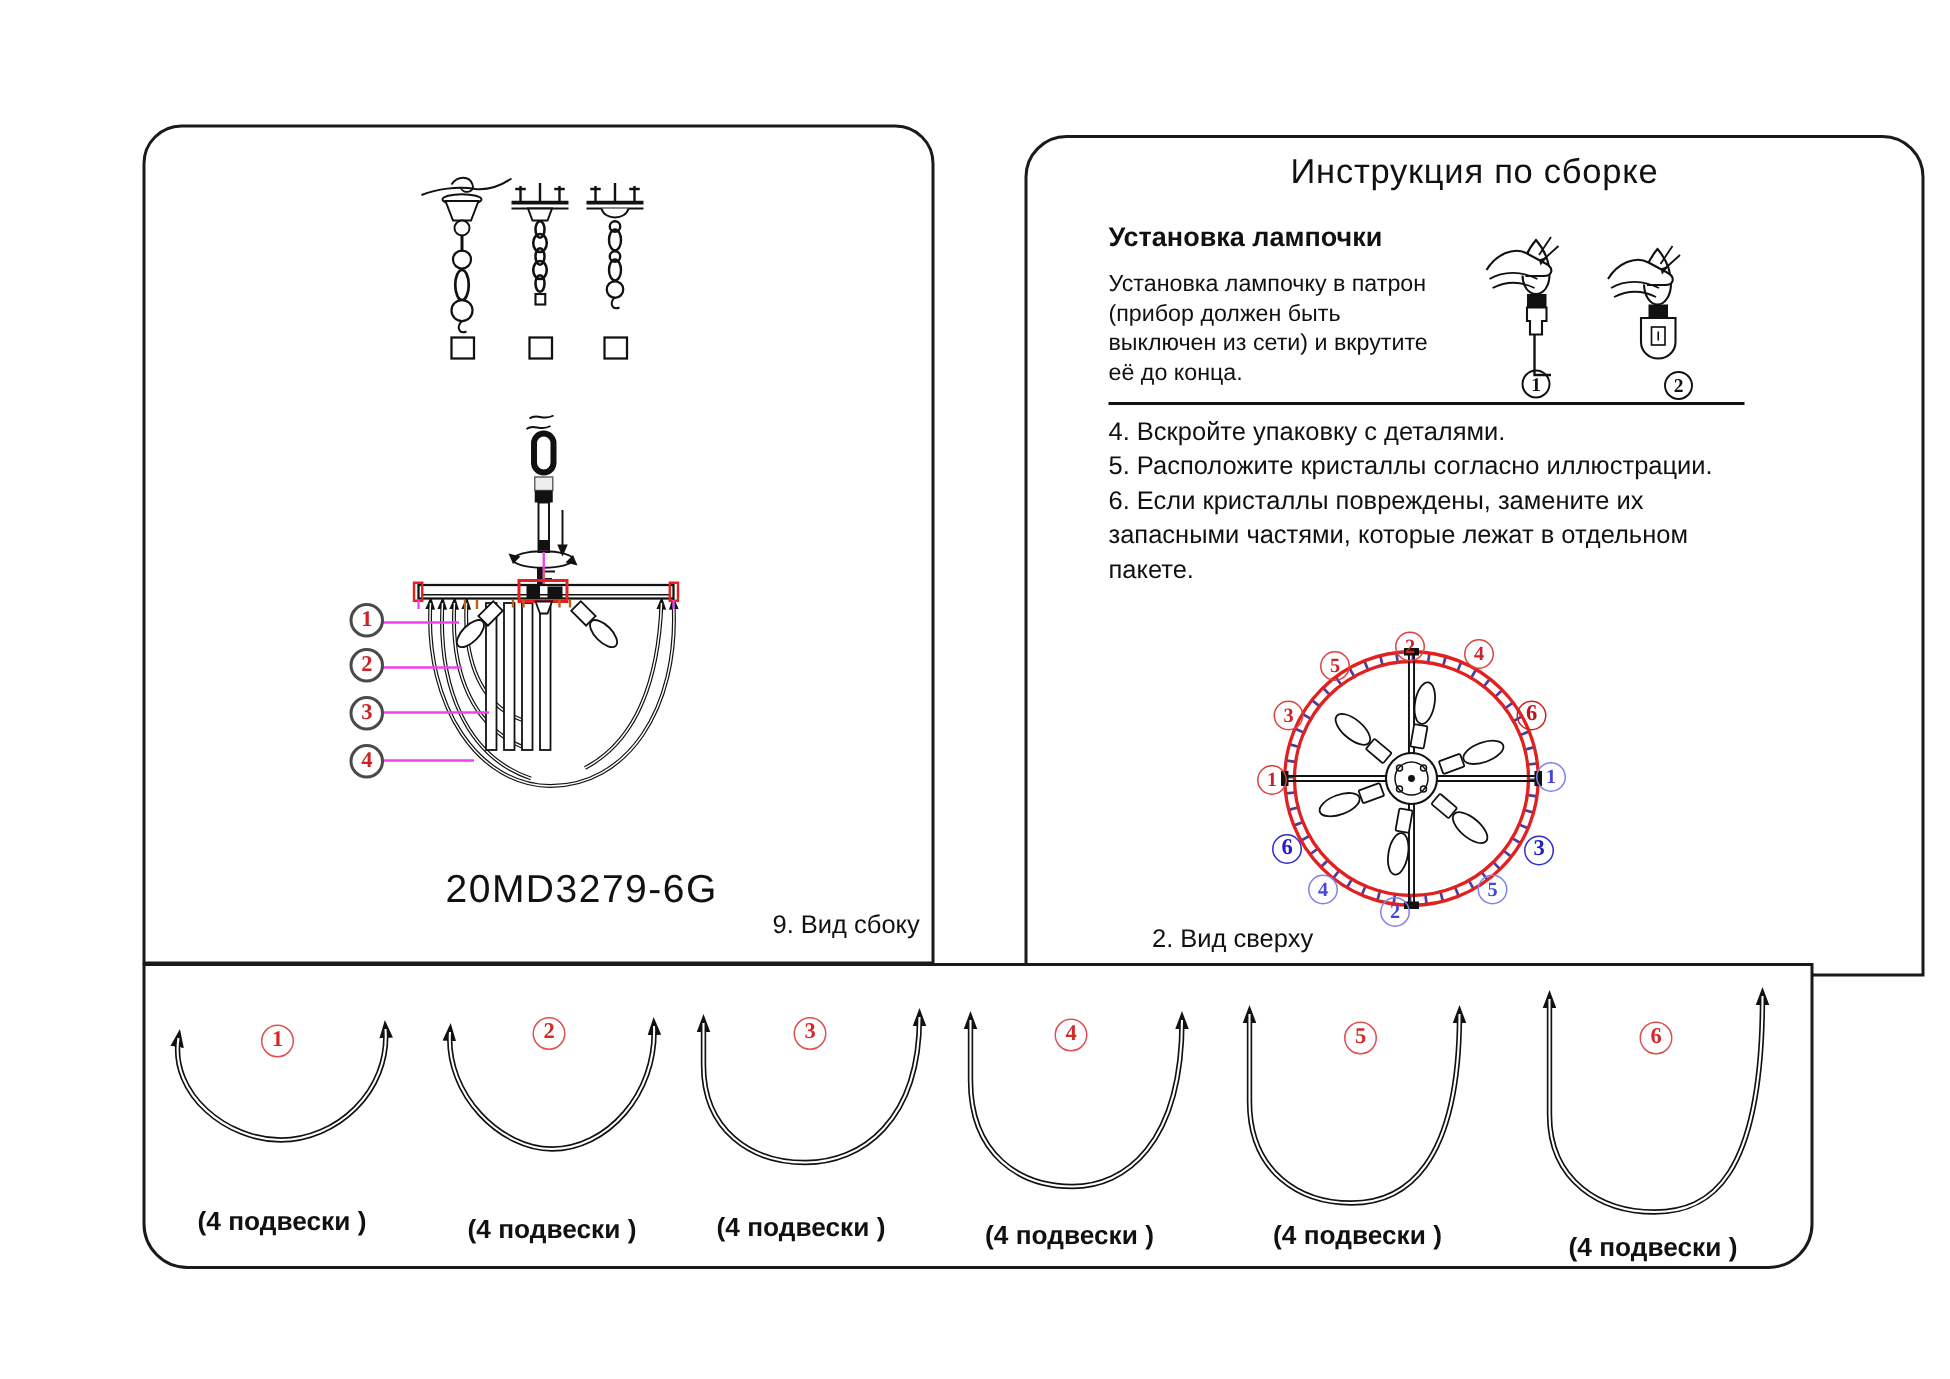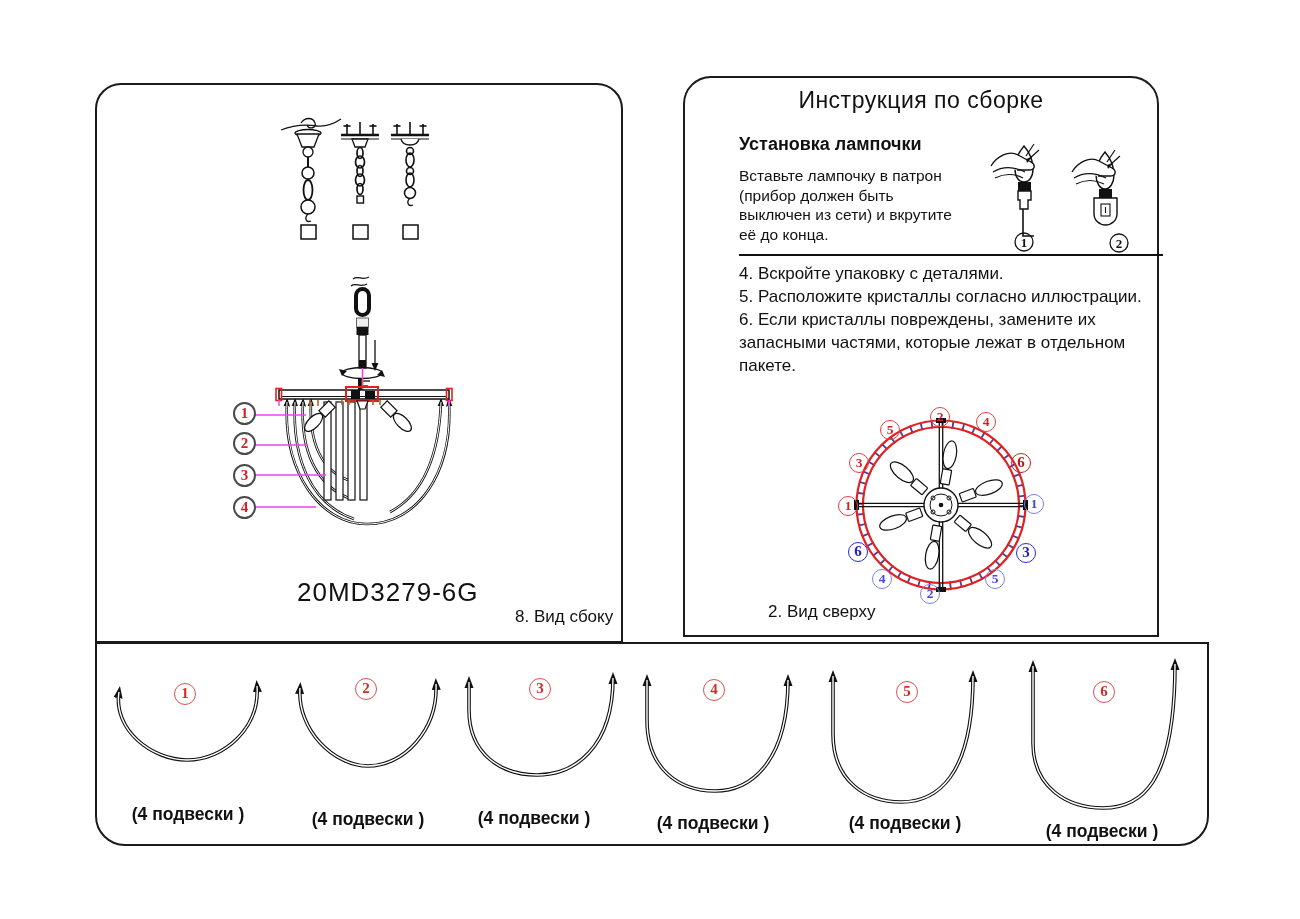--- a/index.html
+++ b/index.html
@@ -3,21 +3,21 @@
 <meta charset="utf-8">
 <style>
   html,body { margin:0; padding:0; }
   body {
     width:1300px; height:919px; background:#ffffff; position:relative;
     font-family:"Liberation Sans", sans-serif; color:#111;
     overflow:hidden;
   }
   .panel { position:absolute; border:2.5px solid #1a1a1a; background:#fff; box-sizing:border-box; }
   #left-panel   { left:95px;  top:83px;  width:528px;  height:560px; border-radius:26px 26px 0 0; }
-  #right-panel  { left:683px; top:76px;  width:476px;  height:561px; border-radius:28px 28px 0 0; }
+  #right-panel  { left:683px; top:90px;  width:600px;  height:561px; border-radius:28px 28px 0 0; }
   #bottom-panel { left:95px;  top:642px; width:1114px; height:204px; border-radius:0 0 30px 30px; }
   .abs { position:absolute; }
 
   
   .rp-title  { position:absolute; left:0; right:0; top:9px; text-align:center; font-size:23px; letter-spacing:0.5px; }
   .rp-sub    { position:absolute; left:54px; top:56px; font-size:18px;font-weight:bold; }
   .rp-body   { position:absolute; left:54px; top:88px; width:216px; font-size:15.5px; line-height:19.5px; }
   .divider   { position:absolute; left:54px; top:176px; width:424px; border-top:2px solid #111; }
   .rp-steps  { position:absolute; left:54px; top:184px; width:436px; font-size:17px; line-height:23px; }
   .rp-caption{ position:absolute; left:83px; top:524px; font-size:17px;text-align:right; }
@@ -201,27 +201,27 @@
       <line x1="22" y1="235" x2="84" y2="235"></line>
     </g>
   </svg>
 
   <span class="callout" style="left:136px; top:317px">1</span>
   <span class="callout" style="left:136px; top:347px">2</span>
   <span class="callout" style="left:136px; top:379px">3</span>
   <span class="callout" style="left:136px; top:411px">4</span>
 
   <div class="lp-model">20MD3279-6G</div>
-  <div class="lp-caption">8. Вид сбоку</div>
+  <div class="lp-caption">9. Вид сбоку</div>
 </div>
 
 <div class="panel" id="right-panel">
   <div class="rp-title">Инструкция по сборке</div>
   <div class="rp-sub">Установка лампочки</div>
-  <div class="rp-body">Вставьте лампочку в патрон (прибор должен быть выключен из сети) и вкрутите её до конца.</div>
+  <div class="rp-body">Установка лампочку в патрон (прибор должен быть выключен из сети) и вкрутите её до конца.</div>
 
   <svg class="abs" style="left:292px; top:54px" width="190" height="122" viewBox="0 0 190 122">
     <g>
       <path d="M46,77 L46,104 L57,104" fill="none" stroke="#111" stroke-width="1.6"></path>
       <path d="M41,59 L54,59 L54,68 L51,68 L51,77 L43,77 L43,68 L41,68 Z" fill="#fff" stroke="#111" stroke-width="1.4"></path>
       <rect x="41" y="50" width="13" height="9" fill="#111"></rect>
       <path d="M47,14 C41,21 38,29 38,37 C38,45 42,50 47,50 C52,50 56,45 56,37 C56,29 53,21 47,14 Z" fill="#fff" stroke="#111" stroke-width="1.4"></path>
       <g>
         <path d="M14,34 C20,24 32,18 41,23 L54,30 C59,33 58,38 52,38 L40,38" fill="#fff" stroke="#111" stroke-width="1.4"></path>
         <path d="M16,40 C26,34 38,35 48,40" fill="none" stroke="#111" stroke-width="1.2"></path>

